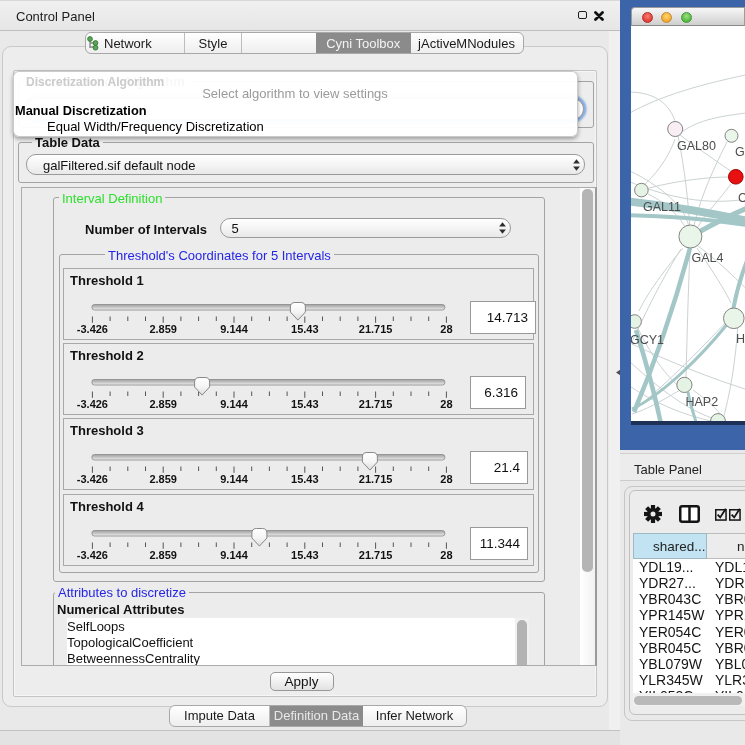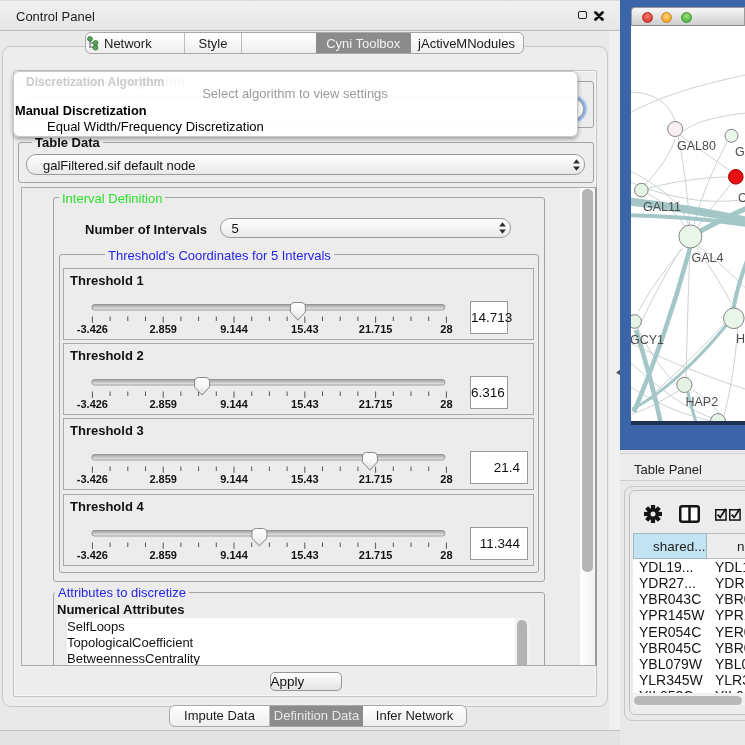--- a/index.html
+++ b/index.html
@@ -107,21 +107,21 @@
       <line x1="364.7" y1="48.5" x2="364.7" y2="53" stroke="#555" stroke-width="1"></line>
       <line x1="382.4" y1="48.5" x2="382.4" y2="54.8" stroke="#555" stroke-width="1"></line>
       <text x="28.4" y="65" text-anchor="middle" font-size="11" font-weight="bold" fill="#111">-3.426</text>
       <text x="99.2" y="65" text-anchor="middle" font-size="11" font-weight="bold" fill="#111">2.859</text>
       <text x="170.0" y="65" text-anchor="middle" font-size="11" font-weight="bold" fill="#111">9.144</text>
       <text x="240.8" y="65" text-anchor="middle" font-size="11" font-weight="bold" fill="#111">15.43</text>
       <text x="311.6" y="65" text-anchor="middle" font-size="11" font-weight="bold" fill="#111">21.715</text>
       <text x="382.4" y="65" text-anchor="middle" font-size="11" font-weight="bold" fill="#111">28</text>
       <path transform="translate(225.4,33.5)" d="M1,5.5 Q1,1 5.5,1 H11.5 Q16,1 16,5.5 V10.5 L8.5,18.6 L1,10.5 Z" fill="url(#thm1)" stroke="#888" stroke-width="1"></path>
     </svg>
-    <div class="abs" style="left:448.5px;top:113px;width:38px;height:33px;background:#fff;border:1px solid #999;box-sizing:border-box;font-size:13.5px;color:#111;text-align:right;line-height:31px;padding-right:7px;">14.713</div>
+    <div class="abs" style="left:448.5px;top:113px;width:66px;height:33px;background:#fff;border:1px solid #999;box-sizing:border-box;font-size:13.5px;color:#111;text-align:right;line-height:31px;padding-right:7px;">14.713</div>
 
     <div class="abs" style="left:41.2px;top:155px;width:471px;height:72px;border:1px solid #a8a8a8;background:#ececec;box-sizing:border-box;"></div>
     <div class="abs" style="left:48.5px;top:160px;font-size:13px;font-weight:bold;color:#111;">Threshold 2</div>
     <svg class="abs" style="left:42.1px;top:155px;" width="474" height="72" viewBox="0 0 474 72" font-family="Liberation Sans, sans-serif">
       <defs>
         <linearGradient id="trk2" x1="0" y1="0" x2="0" y2="1">
           <stop offset="0" stop-color="#9e9e9e"></stop>
             <stop offset="1" stop-color="#ededed"></stop>
         </linearGradient>
         <linearGradient id="thm2" x1="0" y1="0" x2="0" y2="1">
@@ -153,21 +153,21 @@
       <line x1="364.7" y1="48.5" x2="364.7" y2="53" stroke="#555" stroke-width="1"></line>
       <line x1="382.4" y1="48.5" x2="382.4" y2="54.8" stroke="#555" stroke-width="1"></line>
       <text x="28.4" y="65" text-anchor="middle" font-size="11" font-weight="bold" fill="#111">-3.426</text>
       <text x="99.2" y="65" text-anchor="middle" font-size="11" font-weight="bold" fill="#111">2.859</text>
       <text x="170.0" y="65" text-anchor="middle" font-size="11" font-weight="bold" fill="#111">9.144</text>
       <text x="240.8" y="65" text-anchor="middle" font-size="11" font-weight="bold" fill="#111">15.43</text>
       <text x="311.6" y="65" text-anchor="middle" font-size="11" font-weight="bold" fill="#111">21.715</text>
       <text x="382.4" y="65" text-anchor="middle" font-size="11" font-weight="bold" fill="#111">28</text>
       <path transform="translate(129.6,33.5)" d="M1,5.5 Q1,1 5.5,1 H11.5 Q16,1 16,5.5 V10.5 L8.5,18.6 L1,10.5 Z" fill="url(#thm2)" stroke="#888" stroke-width="1"></path>
     </svg>
-    <div class="abs" style="left:448.5px;top:188px;width:38px;height:33px;background:#fff;border:1px solid #999;box-sizing:border-box;font-size:13.5px;color:#111;text-align:right;line-height:31px;padding-right:7px;">6.316</div>
+    <div class="abs" style="left:448.5px;top:188px;width:56px;height:33px;background:#fff;border:1px solid #999;box-sizing:border-box;font-size:13.5px;color:#111;text-align:right;line-height:31px;padding-right:7px;">6.316</div>
 
     <div class="abs" style="left:41.2px;top:230px;width:471px;height:72px;border:1px solid #a8a8a8;background:#ececec;box-sizing:border-box;"></div>
     <div class="abs" style="left:48.5px;top:235px;font-size:13px;font-weight:bold;color:#111;">Threshold 3</div>
     <svg class="abs" style="left:42.1px;top:230px;" width="474" height="72" viewBox="0 0 474 72" font-family="Liberation Sans, sans-serif">
       <defs>
         <linearGradient id="trk3" x1="0" y1="0" x2="0" y2="1">
           <stop offset="0" stop-color="#9e9e9e"></stop>
             <stop offset="1" stop-color="#ededed"></stop>
         </linearGradient>
         <linearGradient id="thm3" x1="0" y1="0" x2="0" y2="1">
@@ -259,21 +259,21 @@
     <div class="abs" style="left:35.5px;top:414px;font-size:13px;font-weight:bold;color:#111;">Numerical Attributes</div>
     <div class="abs" style="left:45.5px;top:430px;width:448px;height:50px;background:#ffffff;"></div>
     <div class="abs" style="left:45.5px;top:431px;font-size:13px;color:#111;line-height:16.1px;">SelfLoops<br>TopologicalCoefficient<br>BetweennessCentrality</div>
     <div class="abs" style="left:493.5px;top:430px;width:14px;height:50px;background:#f0f0f0;"></div>
     <div class="abs" style="left:495.5px;top:432px;width:10px;height:48px;background:#b3b3b3;border-radius:5px 5px 0 0;"></div>
   </div>
 
   <div class="abs" style="left:579.5px;top:188px;width:15px;height:477px;background:linear-gradient(90deg,#ffffff,#f2f2f2);"></div>
   <div class="abs" style="left:582px;top:189px;width:10.5px;height:383px;background:#b5b5b5;border-radius:5px;"></div>
 
-  <div class="abs" style="left:269.5px;top:671.5px;width:72px;height:19px;background:linear-gradient(#ffffff,#e2e2e2);border:1px solid #979797;border-radius:5px;box-sizing:border-box;text-align:left;font-size:13.5px;color:#111;line-height:17px;">Apply</div>
+  <div class="abs" style="left:269.5px;top:671.5px;width:64px;height:19px;background:linear-gradient(#ffffff,#e2e2e2);border:1px solid #979797;border-radius:5px;box-sizing:border-box;text-align:center;font-size:13.5px;color:#111;line-height:17px;">Apply</div>
 
   <div class="abs" style="left:169px;top:704.5px;width:298px;height:22.5px;background:linear-gradient(#ffffff,#eeeeee);border:1px solid #a8a8a8;border-radius:6px;box-sizing:border-box;overflow:hidden;display:flex;">
     <div style="width:99px;border-right:1px solid #bdbdbd;display:flex;align-items:center;justify-content:center;font-size:13px;color:#1a1a1a;">Impute Data</div>
     <div style="width:93px;background:#8b8b8b;display:flex;align-items:center;justify-content:center;font-size:13px;color:#e8e8e8;">Definition Data</div>
     <div style="flex:1;display:flex;align-items:center;justify-content:center;font-size:13px;color:#1a1a1a;">Infer Network</div>
   </div>
 
   <div class="abs" style="left:0;top:730px;width:620px;height:1px;background:#c2c2c2;"></div>
   <div class="abs" style="left:0;top:731px;width:620px;height:14px;background:#e3e3e3;"></div>
 

